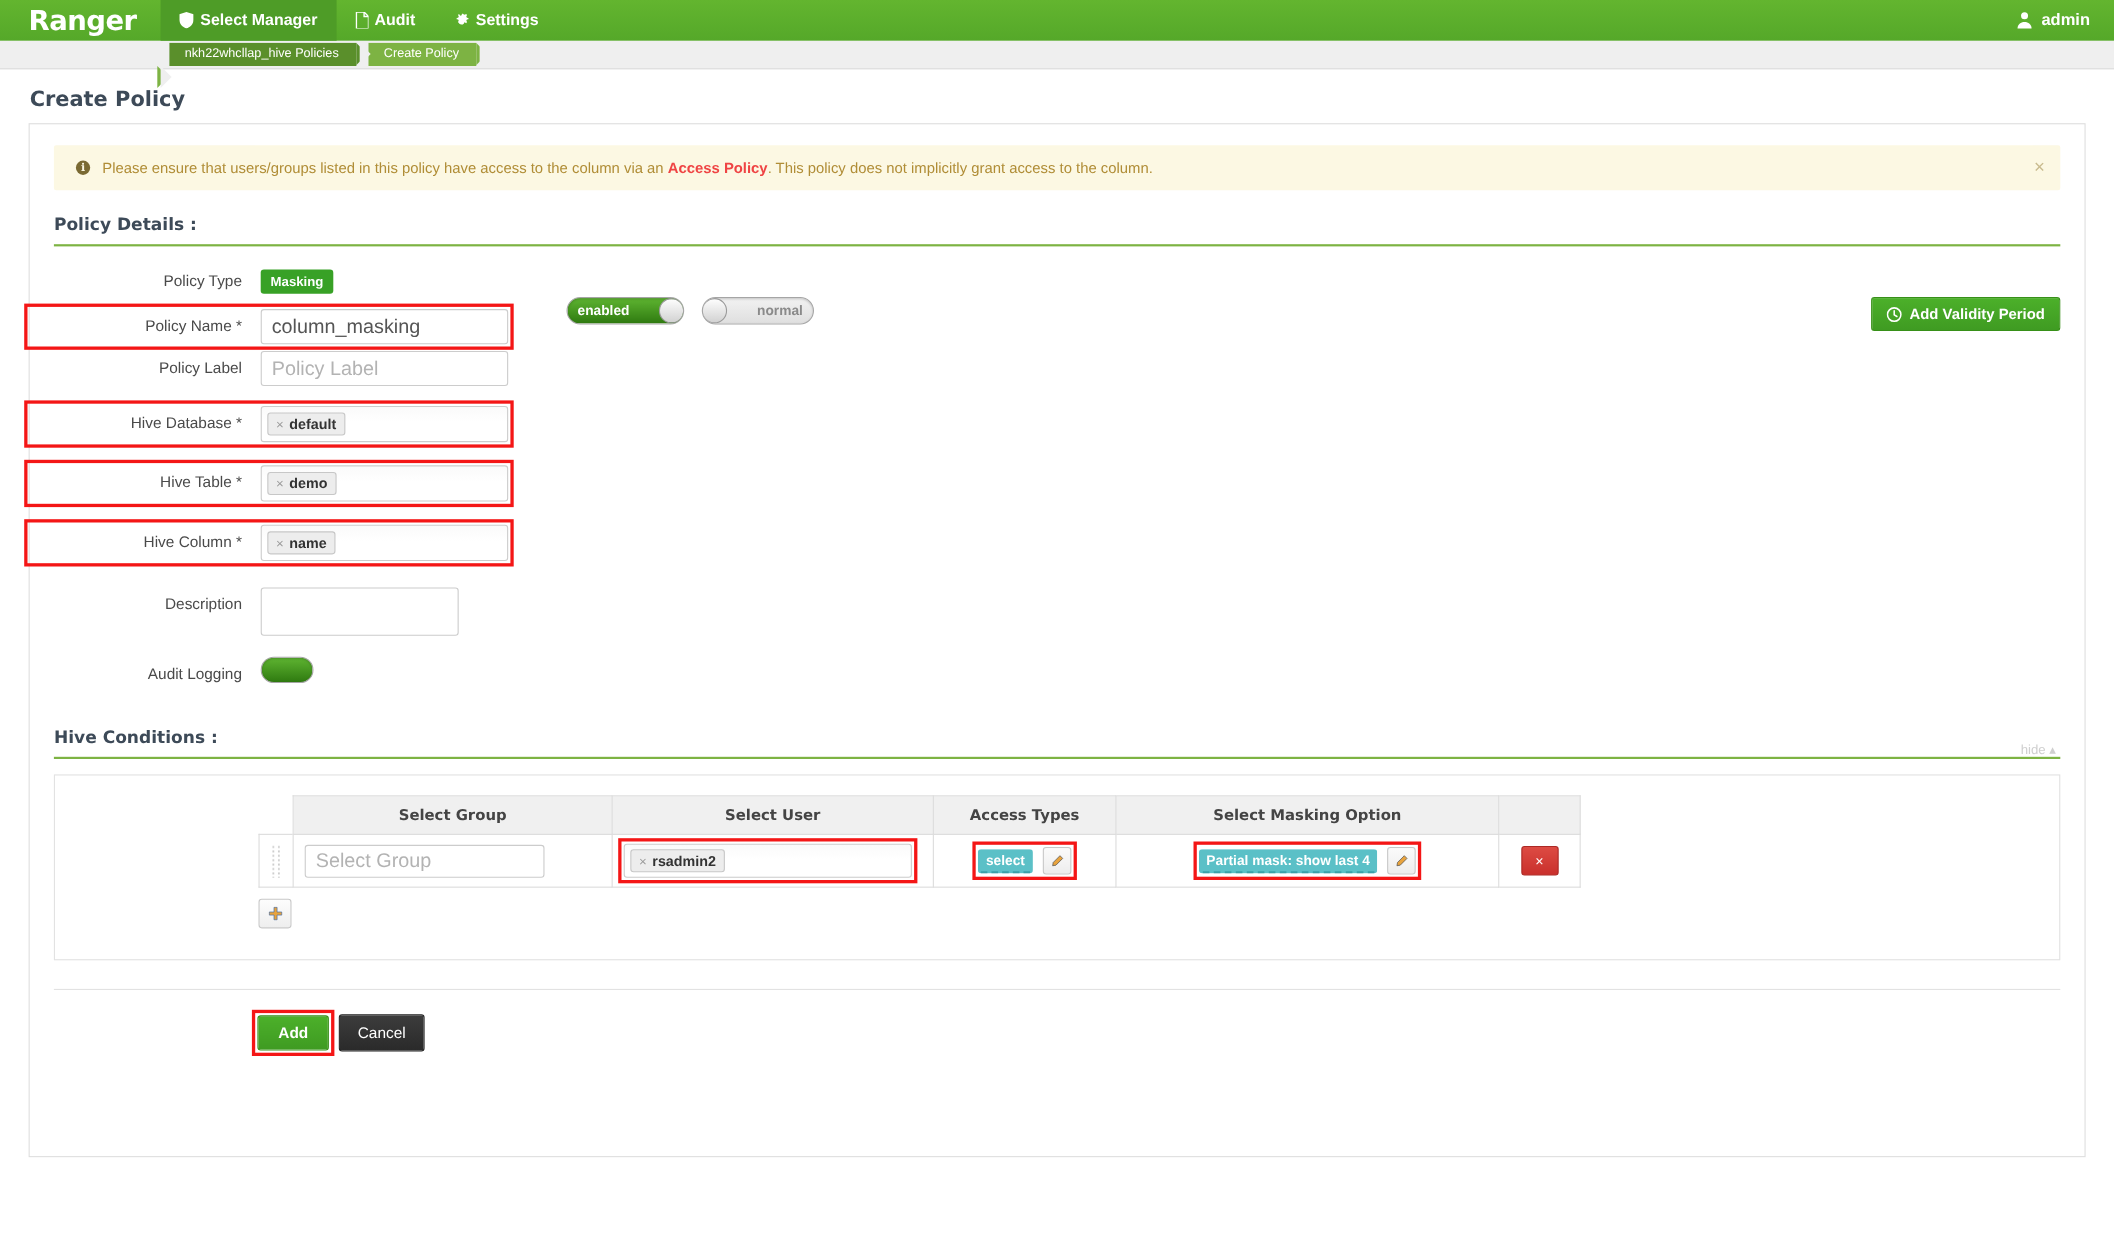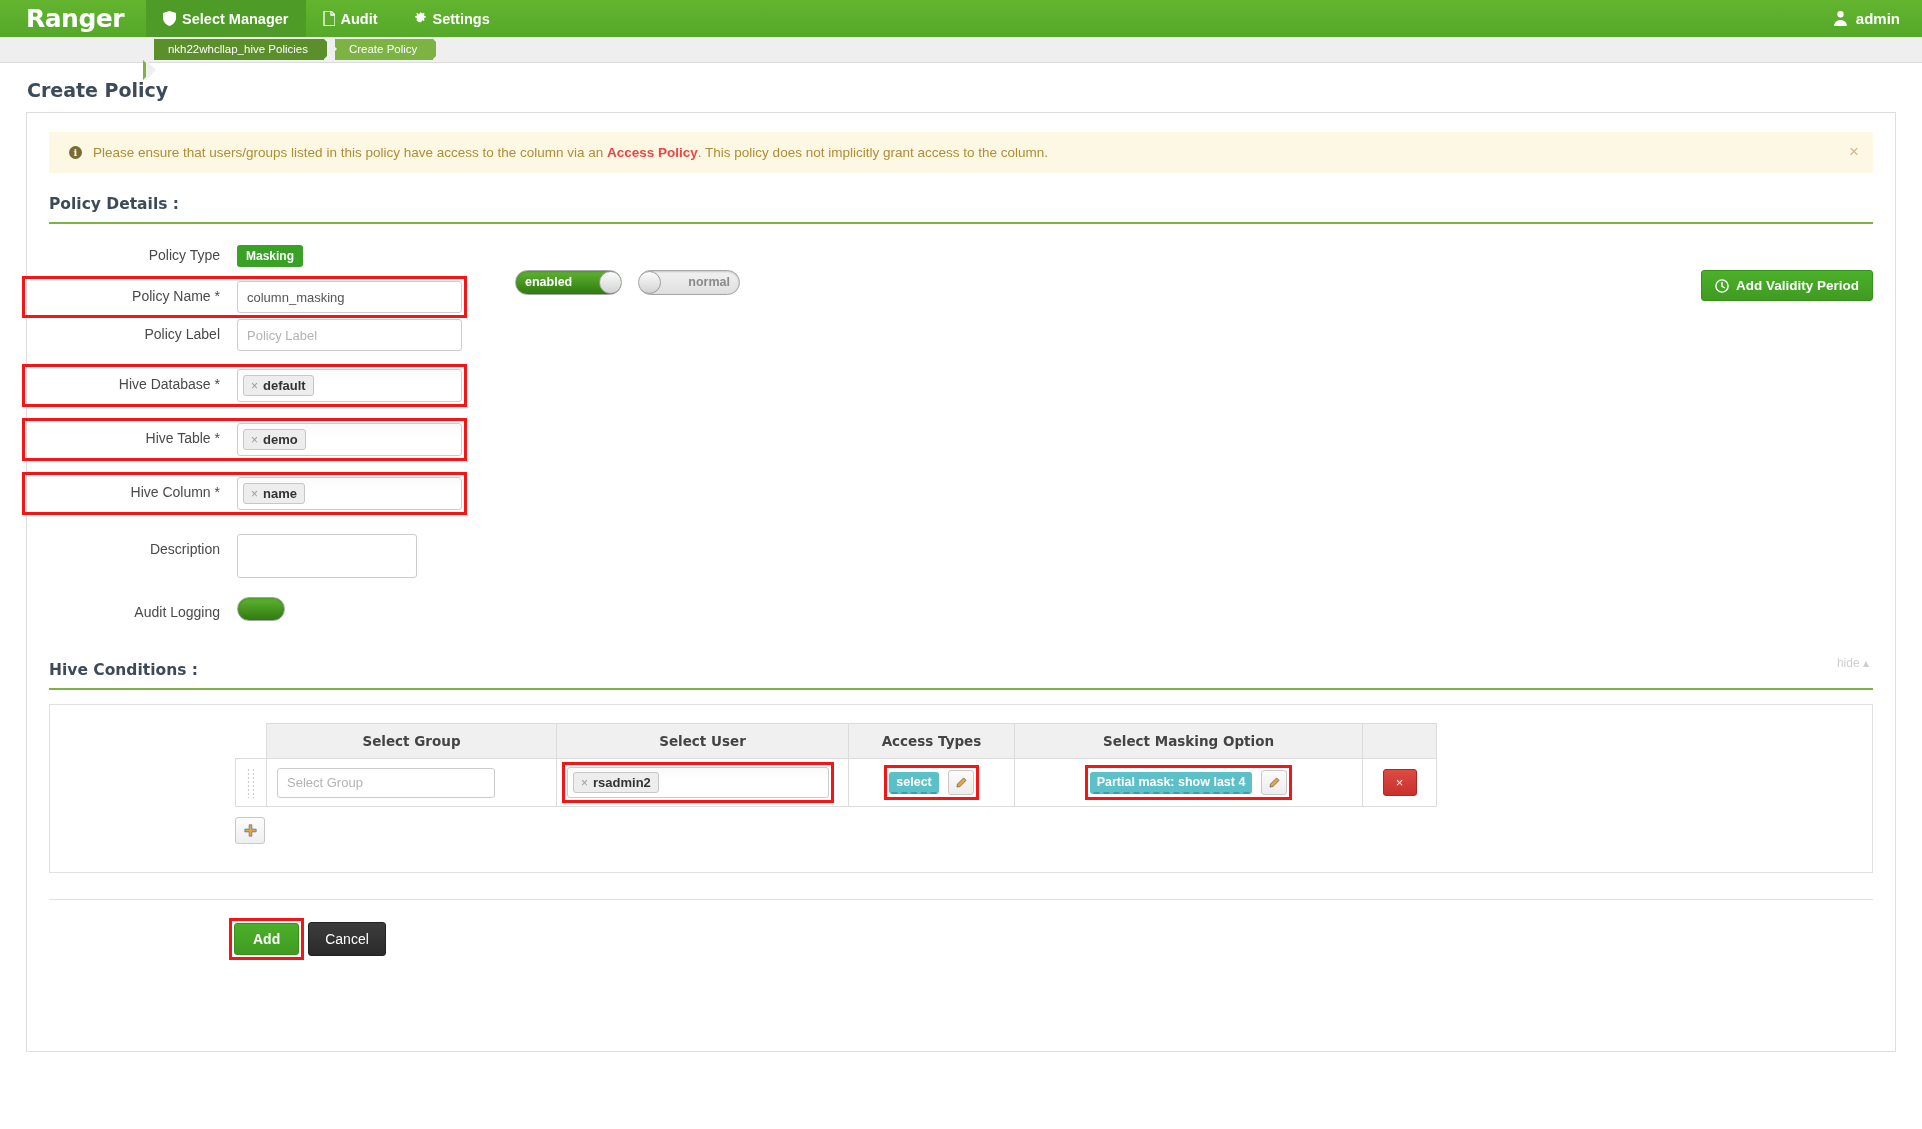--- a/index.html
+++ b/index.html
@@ -138,40 +138,40 @@
   }
   .section-head h4 {
     font-size: 15.5px;
     font-weight: bold;
     color: #3d4a58;
     padding-bottom: 9px;
     font-family: "DejaVu Sans", sans-serif;
   }
   .section-head .rule { border-bottom: 2px solid #7db343; }
   .hide-link {
-    position: absolute; right: 4px; bottom: 20px;
+    position: absolute; right: 4px; bottom: 2px;
     font-size: 12px; color: #cfcfcf;
   }
 
   
   .form-area { position: relative; padding: 16px 0 0 0; }
   .frow { display:flex; align-items:flex-start; margin-bottom: 14px; position: relative; }
   .flabel {
     width: 210px; text-align: right;
     padding-right: 17px; padding-top: 7px;
     font-size: 14px; color: #4a4a4a;
   }
   .fctrl { position: relative; }
 
   .inp {
     width: 225px; height: 32px;
     border: 1px solid #ccc;
     border-radius: 3px;
     padding: 0 9px;
-    font-size: 13px; color: #555;
+    font-size: 18px; color: #555;
     background: #fff;
     font-family: "Liberation Sans", sans-serif;
   }
   .inp::placeholder { color: #b3b3b3; }
   .inp.small { height: 30px; }
 
   .tokenbox {
     width: 225px; min-height: 33px;
     border: 1px solid #ccc;
     border-radius: 3px;

